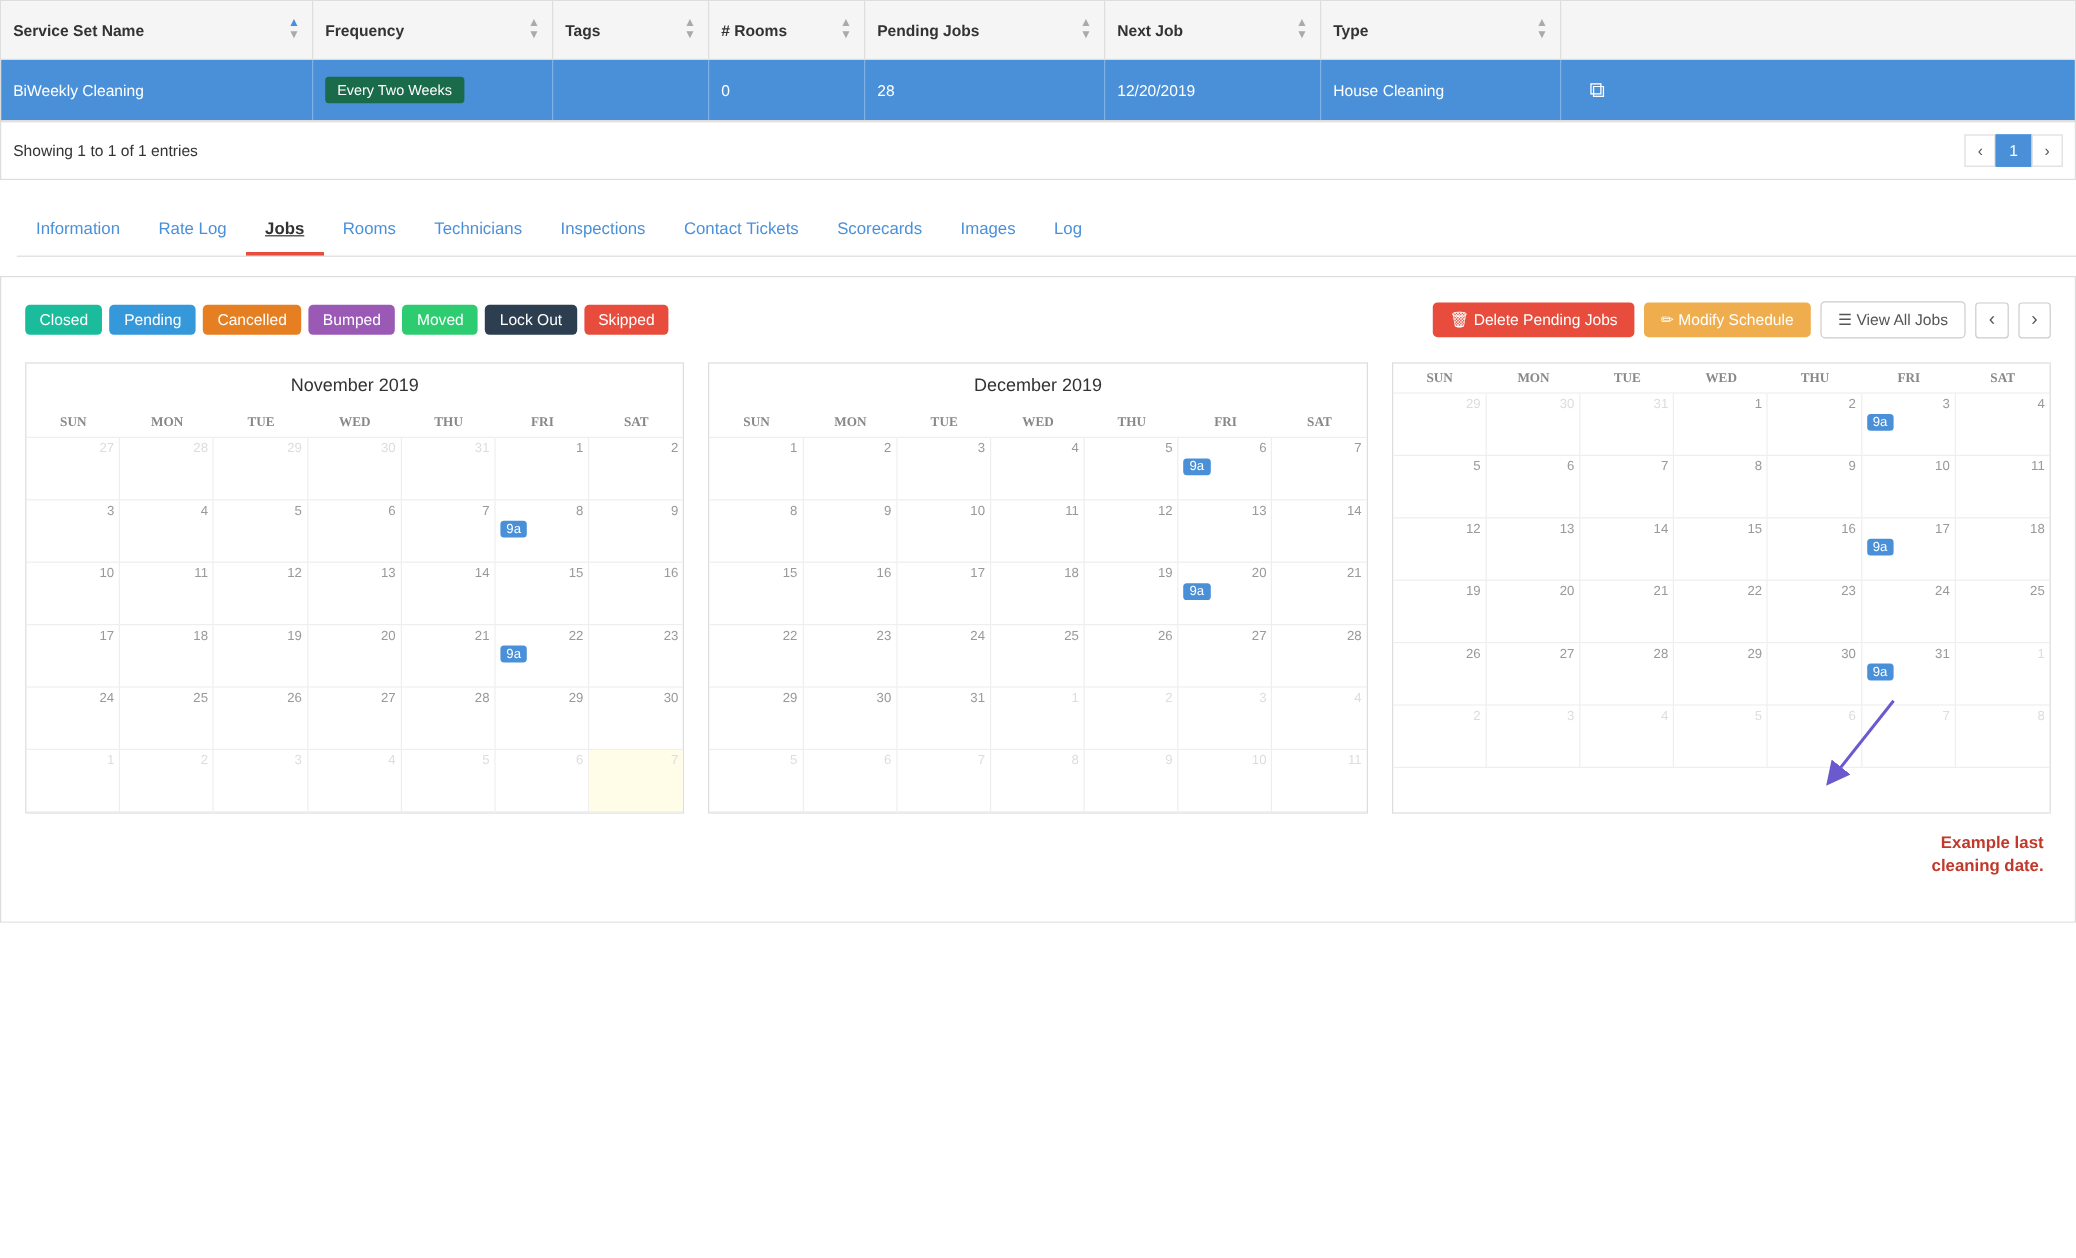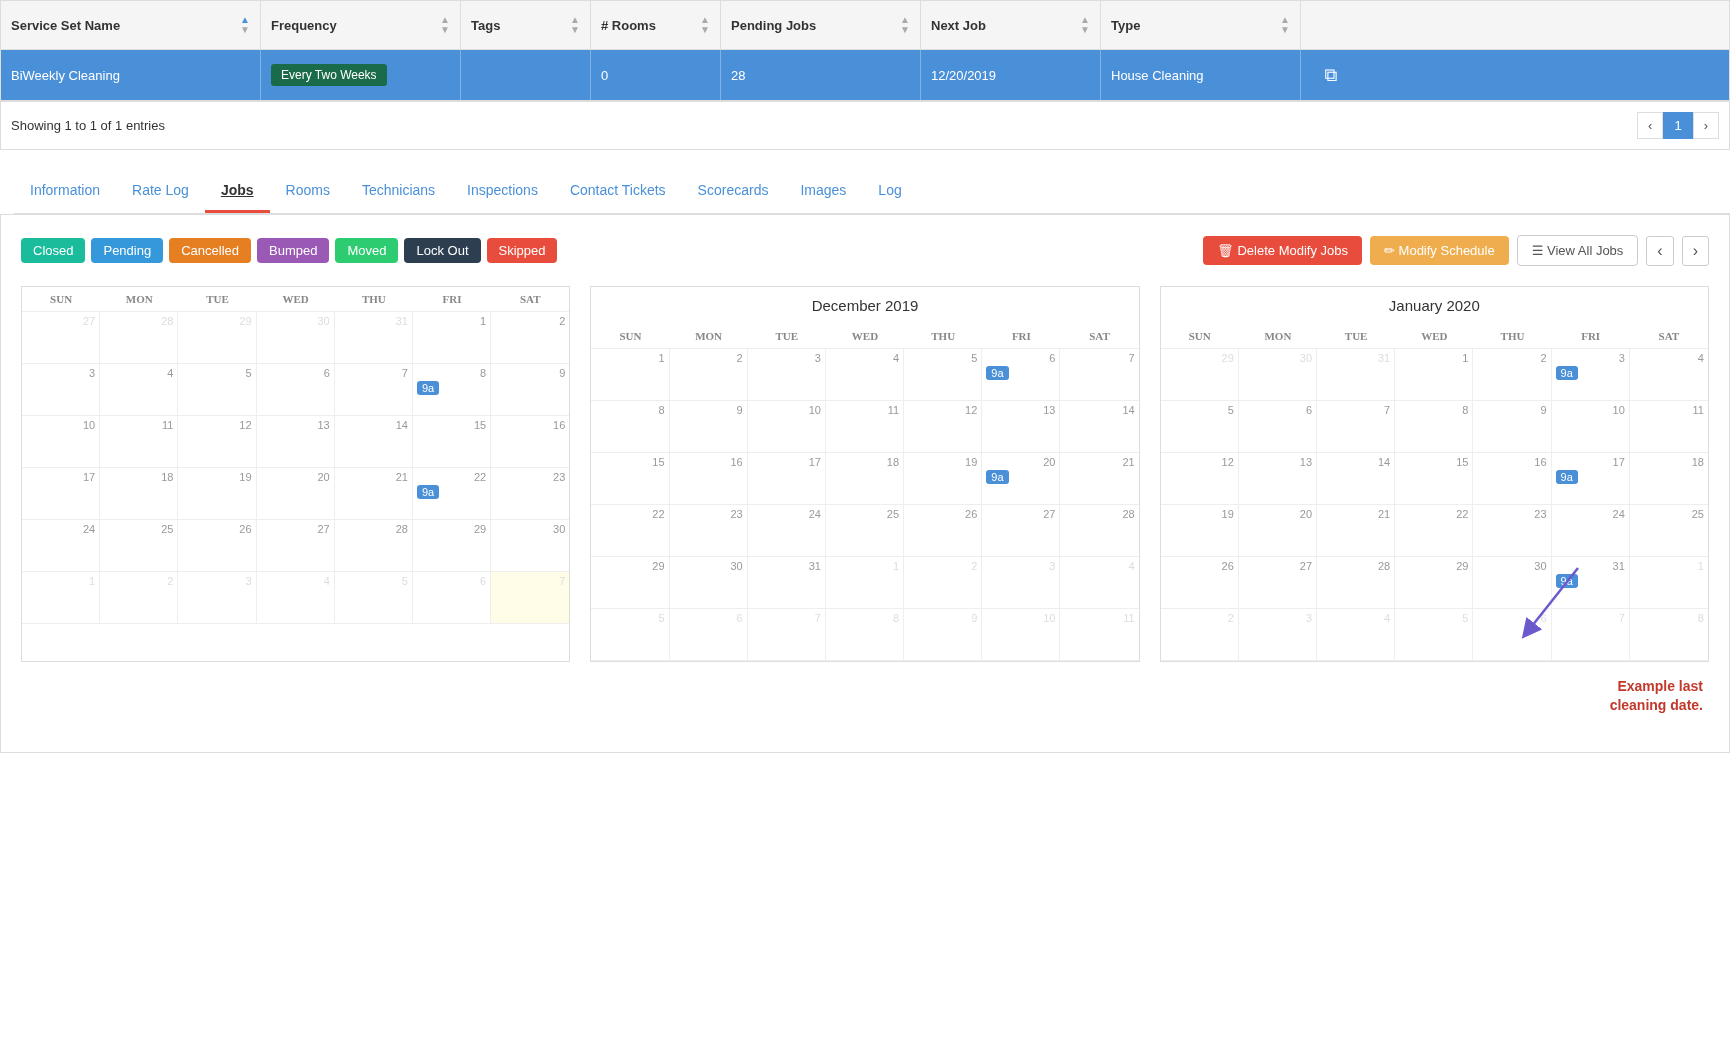--- a/index.html
+++ b/index.html
@@ -78,21 +78,21 @@
       color: #333;
       border-bottom: 3px solid #e74c3c;
       font-weight: 600;
       text-decoration: underline;
     }
 
     
     .calendar-section {
       border: 1px solid #ddd;
       padding: 20px;
-      margin-top: 0;
+      margin-top: 16px;
     }
 
     
     .legend-buttons-row {
       display: flex; align-items: center; justify-content: space-between;
       margin-bottom: 20px; flex-wrap: wrap; gap: 10px;
     }
     .legend { display: flex; gap: 6px; flex-wrap: wrap; align-items: center; }
     .legend-item {
       padding: 5px 12px; border-radius: 4px; color: #fff;
@@ -268,38 +268,39 @@
         <span class="legend-item l-pending">Pending</span>
         <span class="legend-item l-cancelled">Cancelled</span>
         <span class="legend-item l-bumped">Bumped</span>
         <span class="legend-item l-moved">Moved</span>
         <span class="legend-item l-lockout">Lock Out</span>
         <span class="legend-item l-skipped">Skipped</span>
       </div>
     <div class="action-btns">
       <button class="btn-red">
         <span>🗑</span>
-        <span> Delete Modify Jobs</span>
+        <span> Delete Pending Jobs</span>
       </button>
       <button class="btn-yellow">
         <span>✏</span>
         <span> Modify Schedule</span>
       </button>
       <button class="btn-outline">
         <span>☰</span>
         <span> View All Jobs</span>
       </button>
       <button class="nav-arrow-btn">‹</button>
       <button class="nav-arrow-btn">›</button>
     </div>
   </div>
 
   <div class="calendars-row" style="padding-bottom: 70px; position: relative;">
 
   <div class="calendar">
+        <div class="cal-title">November 2019</div>
         <div class="cal-grid">
           <div class="cal-dow">SUN</div>
           <div class="cal-dow">MON</div>
           <div class="cal-dow">TUE</div>
           <div class="cal-dow">WED</div>
           <div class="cal-dow">THU</div>
           <div class="cal-dow">FRI</div>
           <div class="cal-dow">SAT</div>
           <div class="cal-cell other-month">
             <div class="cal-day-num">27</div>
@@ -553,21 +554,20 @@
           </div>
           <div class="cal-cell other-month">
             <div class="cal-day-num">10</div>
           </div>
           <div class="cal-cell other-month">
             <div class="cal-day-num">11</div>
           </div>
         </div>
       </div>
       <div class="calendar" style="position: relative;">
-        <div class="cal-title">January 2020</div>
         <div class="cal-grid">
           <div class="cal-dow">SUN</div>
           <div class="cal-dow">MON</div>
           <div class="cal-dow">TUE</div>
           <div class="cal-dow">WED</div>
           <div class="cal-dow">THU</div>
           <div class="cal-dow">FRI</div>
           <div class="cal-dow">SAT</div>
           <div class="cal-cell other-month">
             <div class="cal-day-num">29</div>

